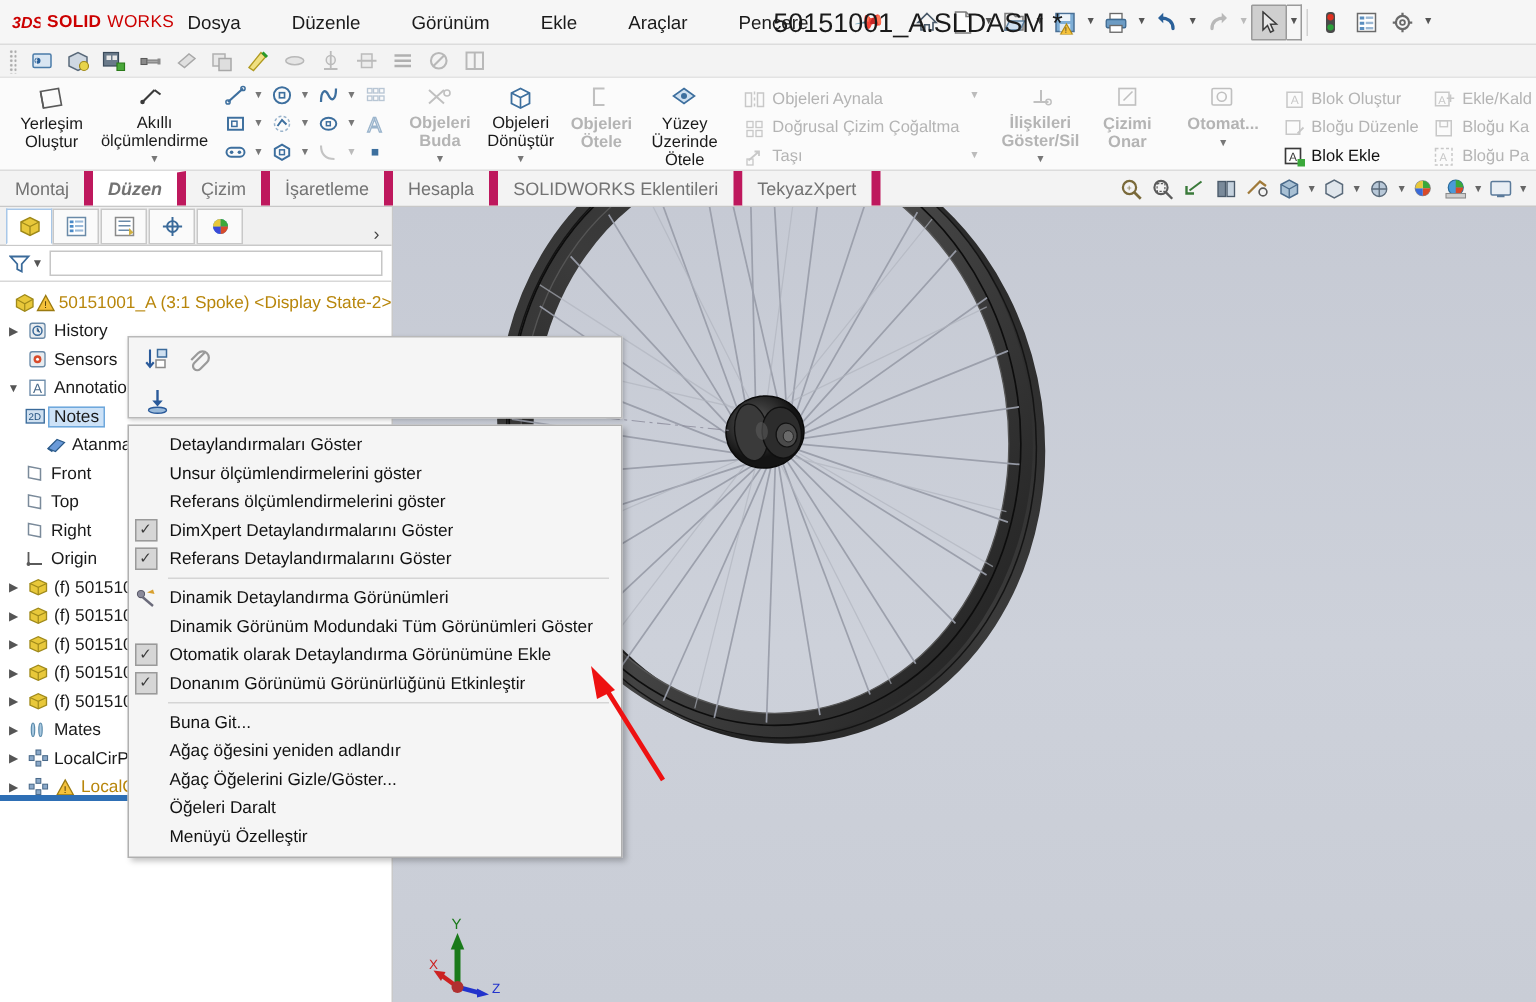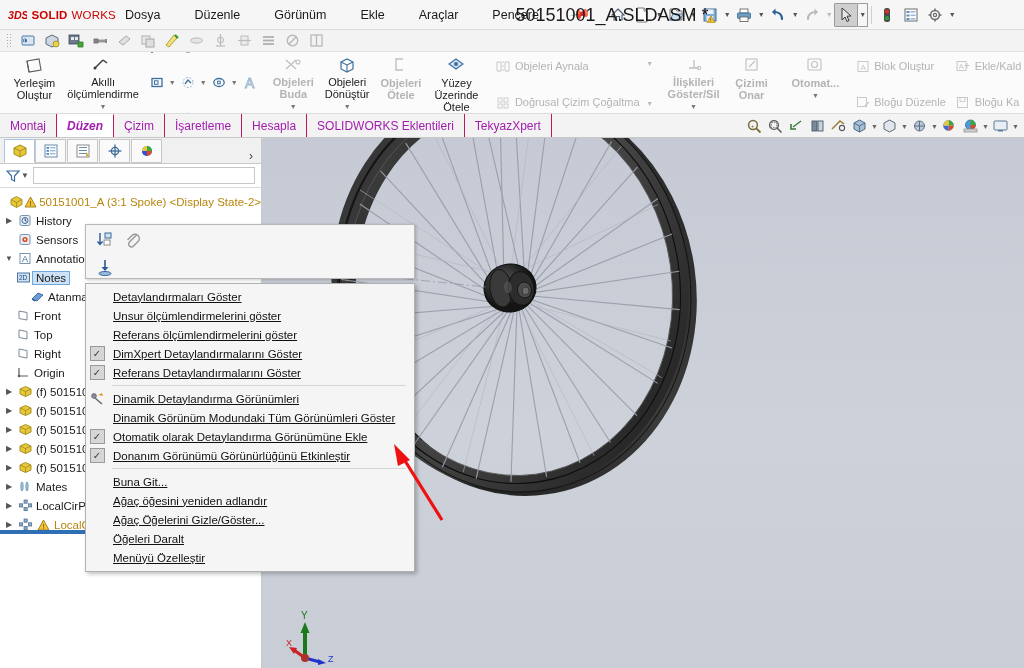--- a/index.html
+++ b/index.html
@@ -71,37 +71,37 @@
     display: flex; flex-direction: column; align-items: center; justify-content: flex-start;
     padding: 3px 6px 0 6px; min-width: 52px; text-align: center;
     font-size: 11px; line-height: 12px; color: #1a1a1a;
   }
   .bigbtn.dis { color: #b4b4b4; font-weight: bold; }
   .bigbtn .bi { height: 22px; display: flex; align-items: center; justify-content: center; }
   .bigbtn .bl { max-width: 92px; }
   .bigbtn .bdrop { font-size: 7px; color: #777; margin-top: 1px; }
 
   .smallcol { display: flex; flex-direction: column; justify-content: center;
-    padding: 2px 2px; gap: 18px; }
+    padding: 2px 2px; gap: 1px; }
   .smallrow { display: flex; align-items: center; height: 18px; gap: 2px; }
   .sico { width: 19px; height: 18px; display: flex; align-items: center; justify-content: center; }
   .sdrop { font-size: 7px; color: #777; width: 8px; text-align: center; }
   .slabel { font-size: 11px; padding-right: 4px; white-space: nowrap; }
   .slabel.dis { color: #b4b4b4; }
   .slabel.on { color: #111; }
 
   
   .tabrow {
     position: absolute; left: 0; top: 114px; width: 1024px; height: 24px;
     background: #f3f3f3; border-bottom: 1px solid #c8c8c8;
     display: flex; align-items: stretch;
   }
   .tab {
     display: flex; align-items: center; padding: 0 10px;
-    font-size: 12px; color: #a21caf; border-right: 1px solid #be185d;
+    font-size: 12px; color: #737373; border-right: 6px solid #be185d;
     white-space: nowrap; background: #f3f3f3;
   }
   .tab.active { background: #ffffff; font-weight: bold; border-top: 1px solid #ffffff; font-style: italic; }
   .viewtoolbar {
     position: absolute; right: 4px; top: 114px; height: 24px;
     display: flex; align-items: center; gap: 0;
   }
   .vt-ico { width: 21px; height: 22px; display:flex; align-items:center; justify-content:center; }
   .vt-drop { font-size: 7px; color: #666; width: 9px; text-align:center; }
 
@@ -167,21 +167,21 @@
   .ci { display: flex; align-items: center; height: 19px; font-size: 11.5px; color: #111; }
   .ci-chk {
     width: 22px; display: flex; align-items: center; justify-content: center;
   }
   .chkbox {
     width: 15px; height: 15px; background: #d6d6d6; border: 1px solid #9a9a9a;
     display: flex; align-items: center; justify-content: center;
     font-size: 10px; color: #3b3b3b; line-height: 1;
   }
   .ci-ico { width: 22px; display:flex; align-items:center; justify-content:center; }
-  .ci-label { padding-left: 5px; white-space: nowrap; text-decoration: underline; }
+  .ci-label { padding-left: 5px; white-space: nowrap; }
   .ci-sep { height: 1px; background: #d5d5d5; margin: 3px 8px 3px 26px; }
   .ci.highlight {
     border: 2px solid #ee1111; background: #ffffff; height: 22px; margin: 1px 1px;
   }
   .arrow-svg { position: absolute; left: 380px; top: 420px; pointer-events: none; }
 </style>
 </head>
 <body>
 
 <div id="app">

